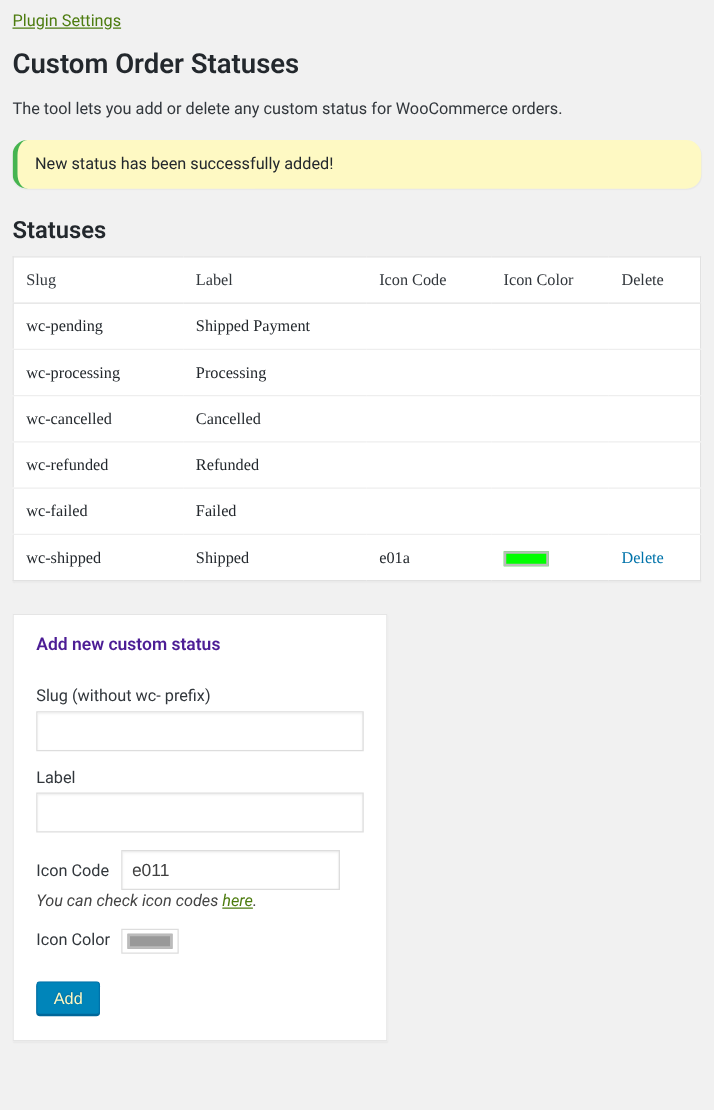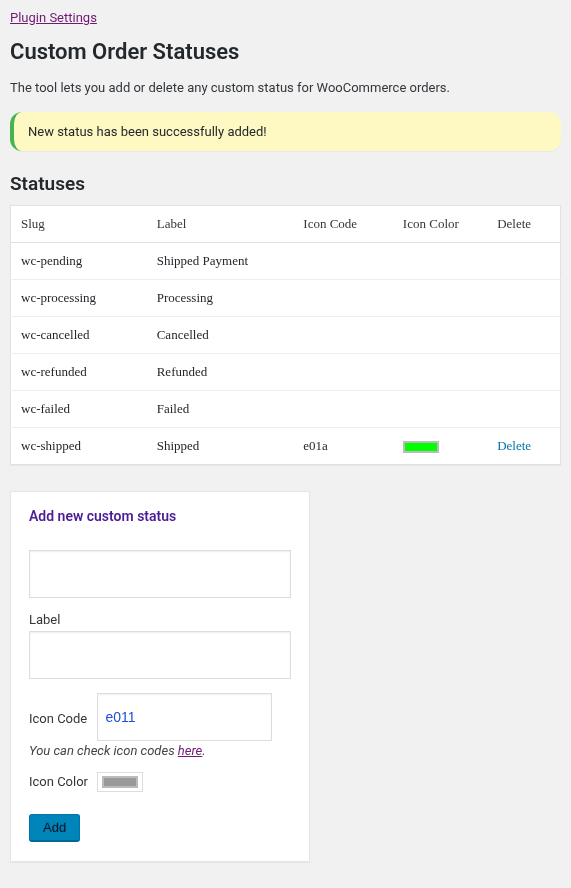--- a/index.html
+++ b/index.html
@@ -4,21 +4,21 @@
 <style>
 * { box-sizing: border-box; margin: 0; padding: 0; }
 body {
   font-family: -apple-system, BlinkMacSystemFont, "Segoe UI", Roboto, "Helvetica Neue", Arial, sans-serif;
   background: #f1f1f1;
   color: #23282d;
   font-size: 13px;
   padding: 10px;
   width: 571px;
 }
-a { color: #701a75; text-decoration: underline; }
+a { color: #4d7c0f; text-decoration: underline; }
 .top-link { display: inline-block; margin-bottom: 14px; font-size: 13px; }
 h1.page-title { font-size: 22px; font-weight: 600; margin-bottom: 14px; color: #23282d; }
 h2.section-title { font-size: 19px; font-weight: 600; margin: 14px 0 10px 0; color: #23282d; }
 .desc { font-size: 13px; color: #32373c; margin-bottom: 14px; line-height: 1.5; }
 .notice {
   background: #fef9c3;
   border-left: 4px solid #46b450;
   padding: 12px 14px;
   margin-bottom: 21px;
   font-size: 13px;
@@ -70,22 +70,22 @@
 .panel h3 { font-size: 14px; font-weight: 600; margin-bottom: 26px; color: #4c1d95; }
 .field { margin-bottom: 14px; }
 .field-label { display: block; font-size: 13px; color: #32373c; margin-bottom: 4px; }
 .field-label-inline { display: inline-block; font-size: 13px; color: #32373c; margin-right: 6px; vertical-align: middle; }
 input[type=text] {
   border: 1px solid #ddd;
   background: #fff;
   box-shadow: inset 0 1px 2px rgba(0,0,0,0.07);
   padding: 5px 8px;
   font-size: 14px;
-  color: #1d4ed8;
-  height: 48px;
+  color: #404040;
+  height: 32px;
 }
 .full-input { width: 100%; }
 .icon-code-input { width: 175px; }
 .help-text { font-style: italic; font-size: 13px; color: #444; margin-top: 2px; }
 .help-text a { text-decoration: underline; }
 .color-input-box {
   display: inline-block;
   border: 1px solid #ddd;
   padding: 3px 4px;
   background: #fff;
@@ -95,21 +95,21 @@
   display: block;
   width: 36px;
   height: 12px;
   border: 2px solid #bbb;
 }
 .btn {
   display: inline-block;
   background: #0085ba;
   border: 1px solid #0073aa;
   border-bottom-color: #006799;
-  color: #0f172a;
+  color: #fef9c3;
   padding: 5px 13px;
   font-size: 13px;
   border-radius: 3px;
   cursor: pointer;
   box-shadow: 0 1px 0 #006799;
   text-shadow: 0 -1px 1px #006799;
   margin-top: 8px;
 }
 </style>
 </head>
@@ -180,20 +180,21 @@
         <td class="col-icon-color"><span class="color-swatch" style="background: rgb(0, 255, 0);"></span></td>
         <td class="col-delete"><a href="#" class="delete-link">Delete</a></td>
       </tr>
     </tbody>
 </table>
 
 <div class="panel">
   <h3>Add new custom status</h3>
 
   <div class="field">
+    <label class="field-label">Slug (without wc- prefix)</label>
     <input type="text" class="full-input" value="" style="">
   </div>
 
   <div class="field">
     <label class="field-label">Label</label>
     <input type="text" class="full-input" value="" style="">
   </div>
 
   <div class="field">
     <span class="field-label-inline">Icon Code</span>

